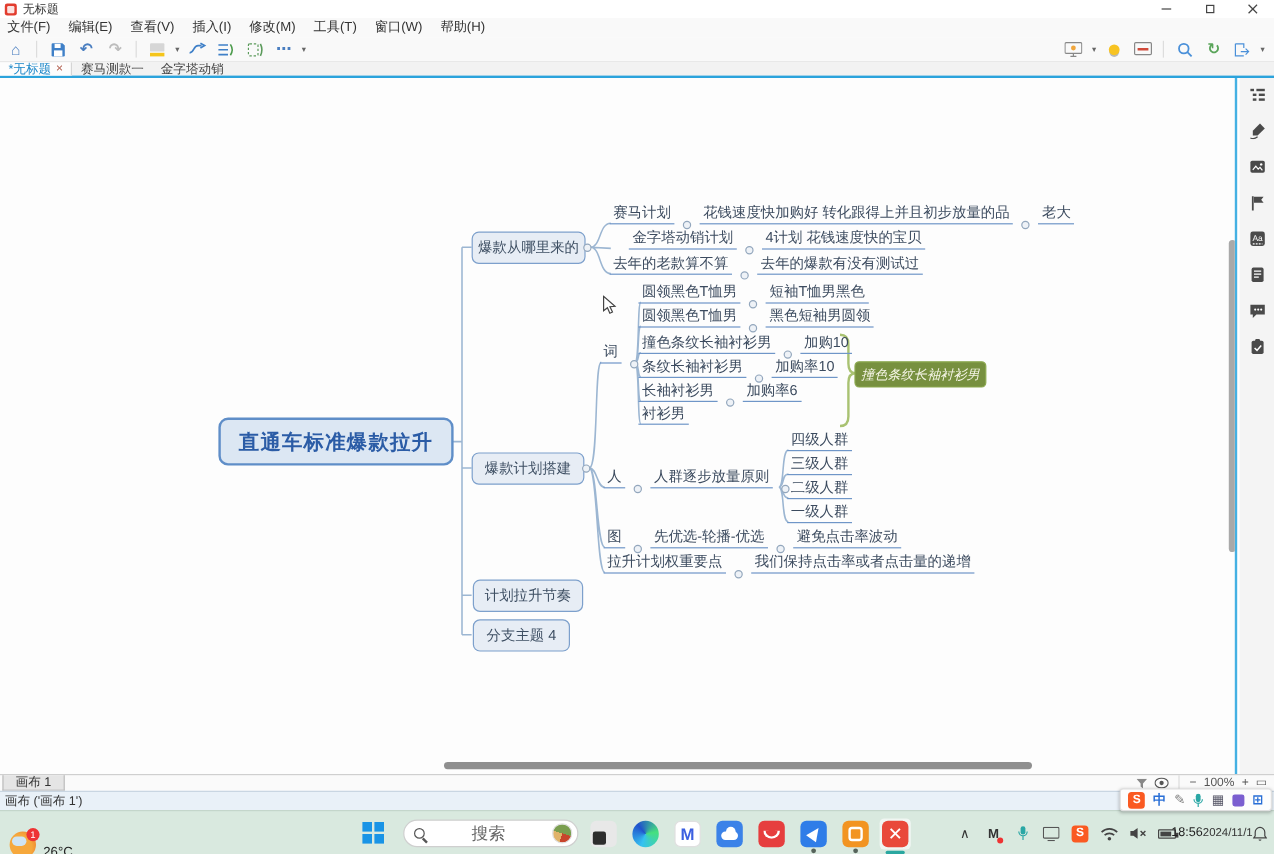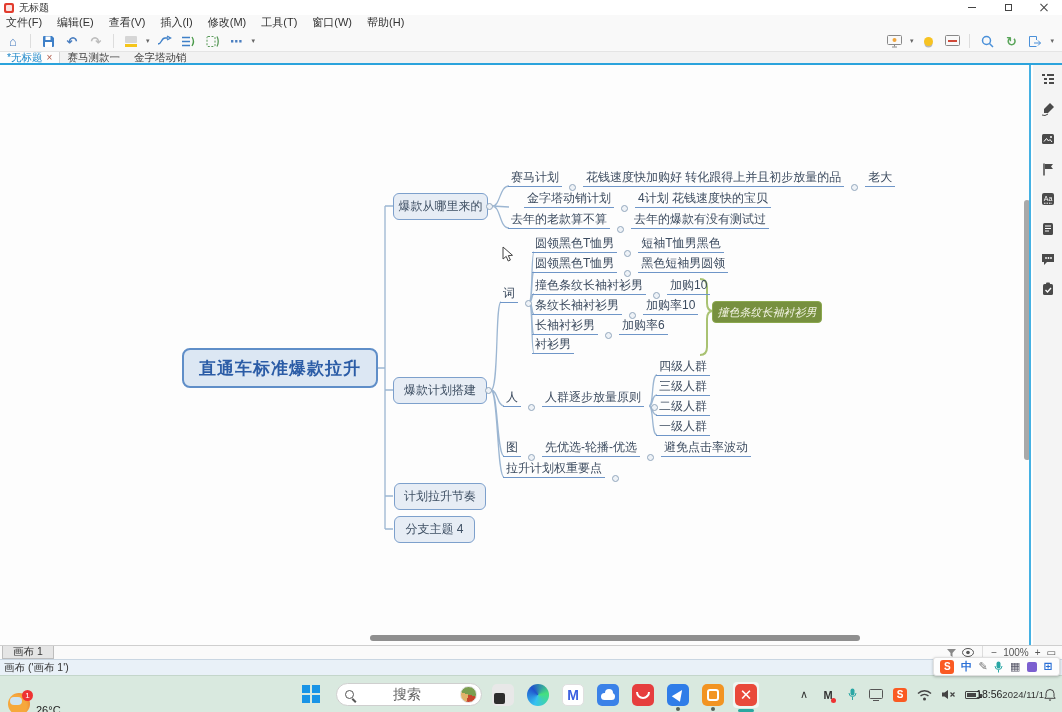--- a/index.html
+++ b/index.html
@@ -303,20 +303,21 @@
         <span class="nd">图</span>
         <span class="dot"></span>
         <span class="nd">先优选-轮播-优选</span>
         <span class="dot"></span>
         <span class="nd">避免点击率波动</span>
       </div>
 
       <div class="mrow" style="left:503px;top:396px;">
         <span class="nd">拉升计划权重要点</span>
         <span class="dot"></span>
+        <span class="nd">我们保持点击率或者点击量的递增</span>
       </div>
 
       <svg style="position:absolute;left:502px;top:181px;" width="12" height="17" viewBox="0 0 12 17">
         <path d="M1,1 L1,13 L4.2,10.4 L6.2,15 L8.4,14 L6.3,9.6 L10.5,9.3 Z" fill="#fff" stroke="#444" stroke-width="1"></path>
       </svg>
 
       <span class="vthumb"></span>
       <span class="hthumb"></span>
     </div>
 

